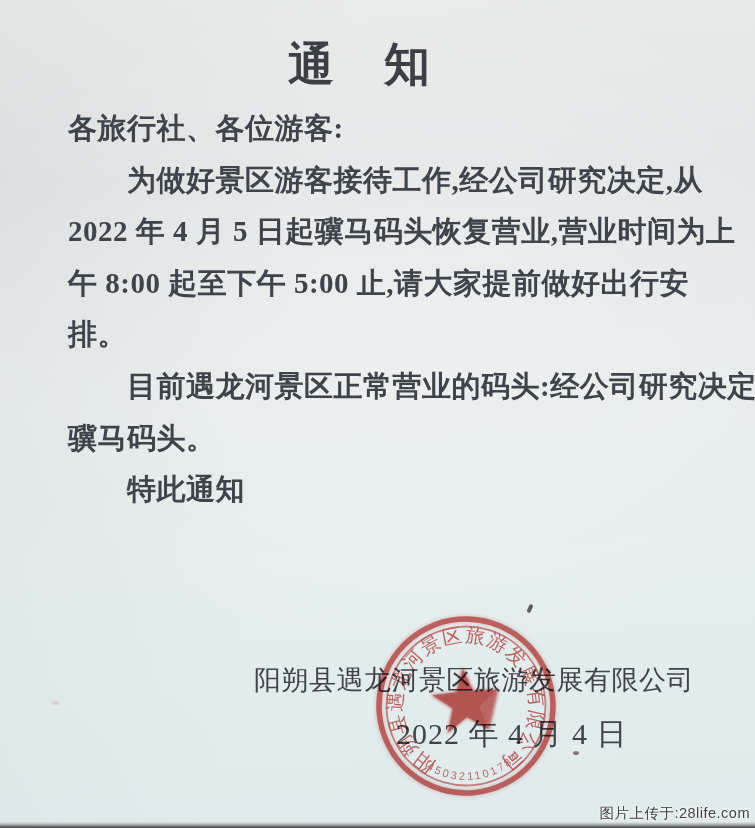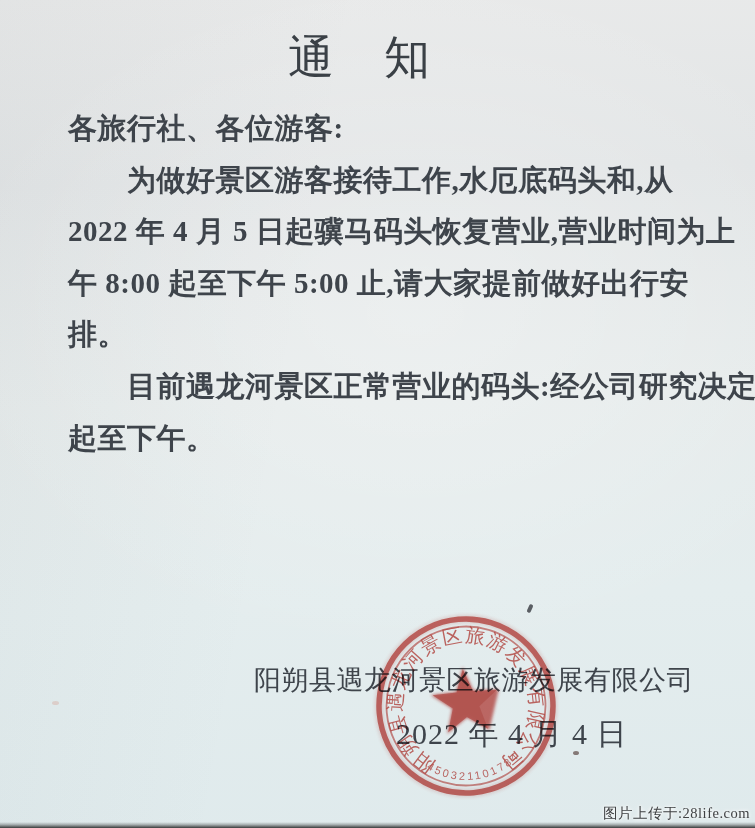--- a/index.html
+++ b/index.html
@@ -10,23 +10,23 @@
   }
   .photo{position:absolute;inset:0;}
   
   .photo::before{
     content:"";position:absolute;inset:0;pointer-events:none;
     background:
       radial-gradient(90% 60% at 55% 38%, rgba(255,255,255,.28), rgba(255,255,255,0) 70%),
       linear-gradient(100deg, rgba(120,130,135,.06), rgba(255,255,255,0) 40%);
   }
   .page-title{
-    position:absolute;left:288px;top:27px;
+    position:absolute;left:288px;top:34px;
     font-size:46px;color:#3a4046;letter-spacing:2px;
-    white-space:pre;font-weight:400;
+    white-space:pre;font-weight:700;
   }
   .body-text{
     position:absolute;left:68px;top:103px;width:648px;
     font-size:29px;line-height:51.6px;color:#3e444b;
     letter-spacing:.5px;
   }
   .line{white-space:pre;font-weight:bold;}
   .company-line{
     position:absolute;left:254px;top:662px;
     font-size:27px;color:#3e444b;letter-spacing:.5px;white-space:pre;
@@ -43,40 +43,41 @@
   .speck{position:absolute;border-radius:50%;pointer-events:none;}
   .speck-a{left:528px;top:604px;width:4px;height:9px;background:#5a5e63;transform:rotate(24deg);border-radius:2px;}
   .speck-b{left:573px;top:751px;width:6px;height:4px;background:#6d5c59;opacity:.8;}
   .speck-c{left:52px;top:701px;width:7px;height:4px;background:#d9b8ae;opacity:.55;}
   .bottom-edge{
     position:absolute;left:0;bottom:0;width:755px;height:6px;
     background:linear-gradient(180deg,rgba(60,62,62,0) 0%,rgba(60,62,62,.35) 45%,#3a3c3c 100%);
   }
   .watermark{
     position:absolute;right:5px;bottom:5px;
-    font-family:Liberation Serif, serif;
+    font-family:Liberation Sans, sans-serif;
     font-size:14.5px;color:#3f4143;letter-spacing:.5px;white-space:pre;
     text-shadow:0 0 3px #ffffff,0 0 5px #ffffff;
   }
 </style>
 </head>
 <body>
 
 <div class="photo">
 
   <div class="page-title">通　知</div>
 
   <div class="body-text">
     <div class="line">各旅行社、各位游客:</div>
-    <div class="line">　　为做好景区游客接待工作,水厄底码头和,从</div>
+    <div class="line">　　为做好景区游客接待工作,经公司研究决定,从</div>
     <div class="line">2022 年 4 月 5 日起骥马码头恢复营业,营业时间为上</div>
     <div class="line">午 8:00 起至下午 5:00 止,请大家提前做好出行安</div>
     <div class="line">排。</div>
     <div class="line">　　目前遇龙河景区正常营业的码头:经公司研究决定</div>
-    <div class="line">起至下午。</div>
+    <div class="line">骥马码头。</div>
+    <div class="line">　　特此通知</div>
   </div>
 
   <div class="company-line">阳朔县遇龙河景区旅游发展有限公司</div>
   <div class="date-line">2022 年 4 月 4 日</div>
 
   <svg class="seal" viewBox="-100 -100 200 200">
     <defs>
       <filter id="blur1" x="-20%" y="-20%" width="140%" height="140%">
         <feGaussianBlur stdDeviation="1.6"></feGaussianBlur>
       </filter>

